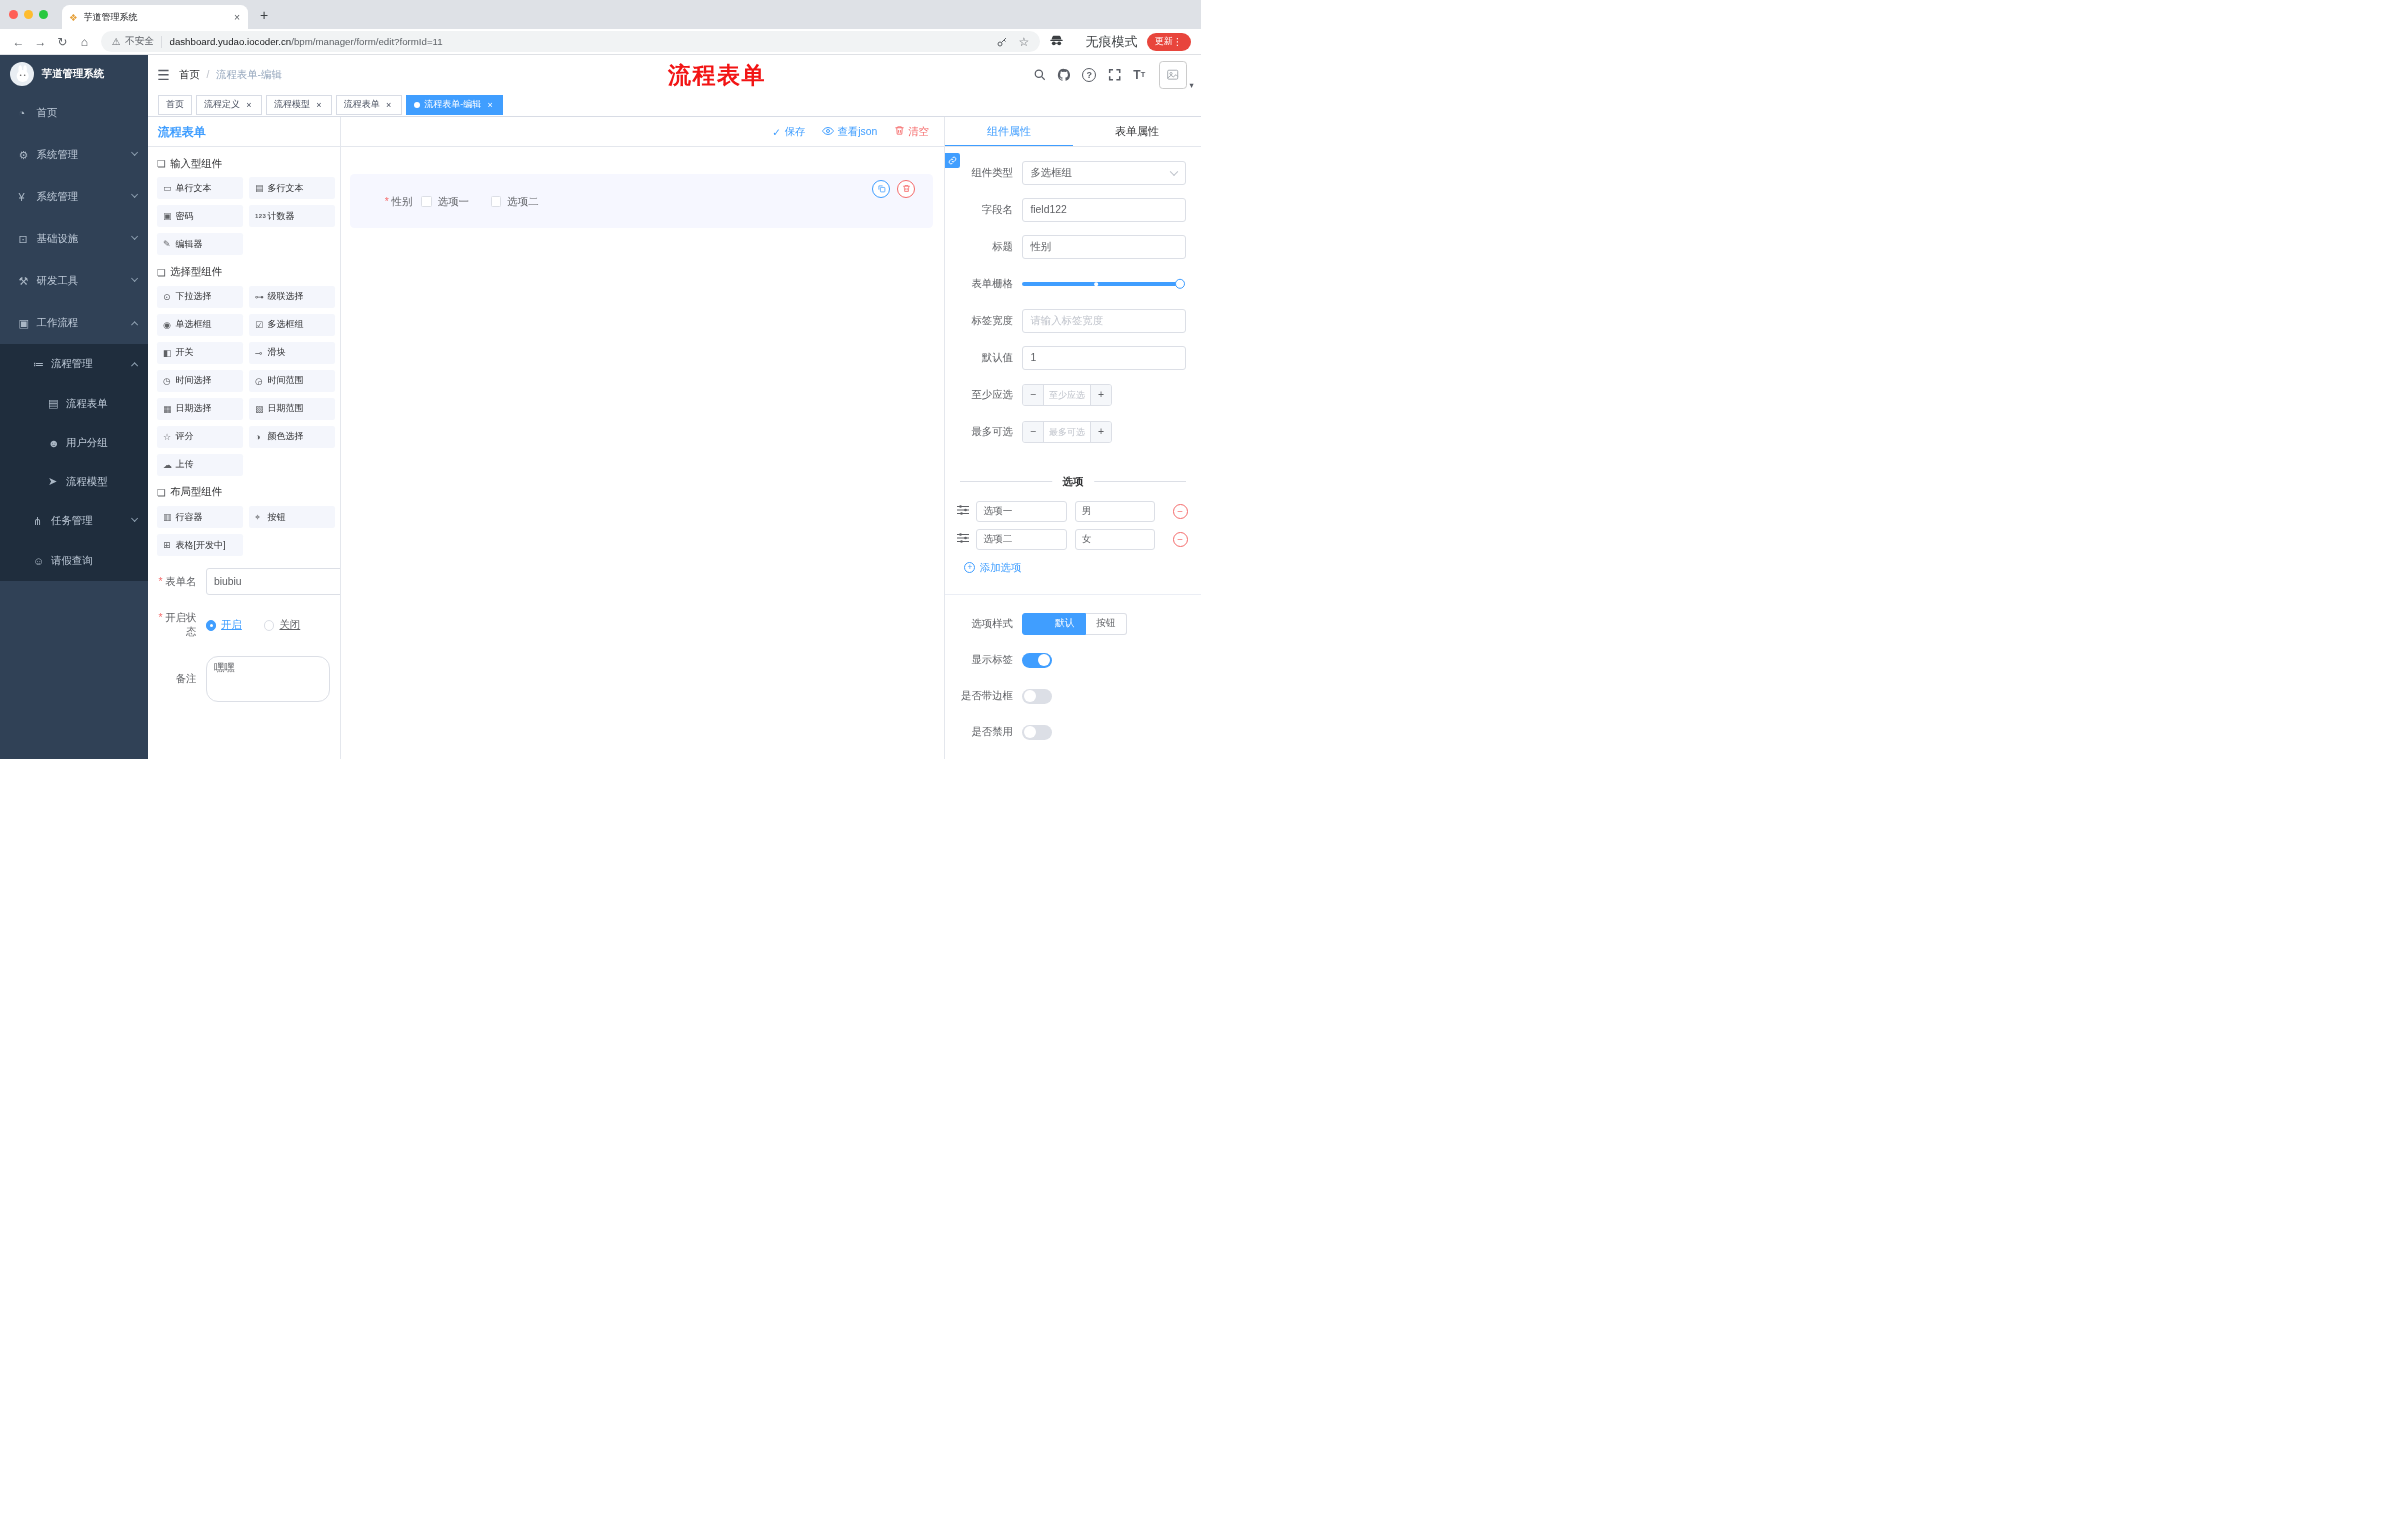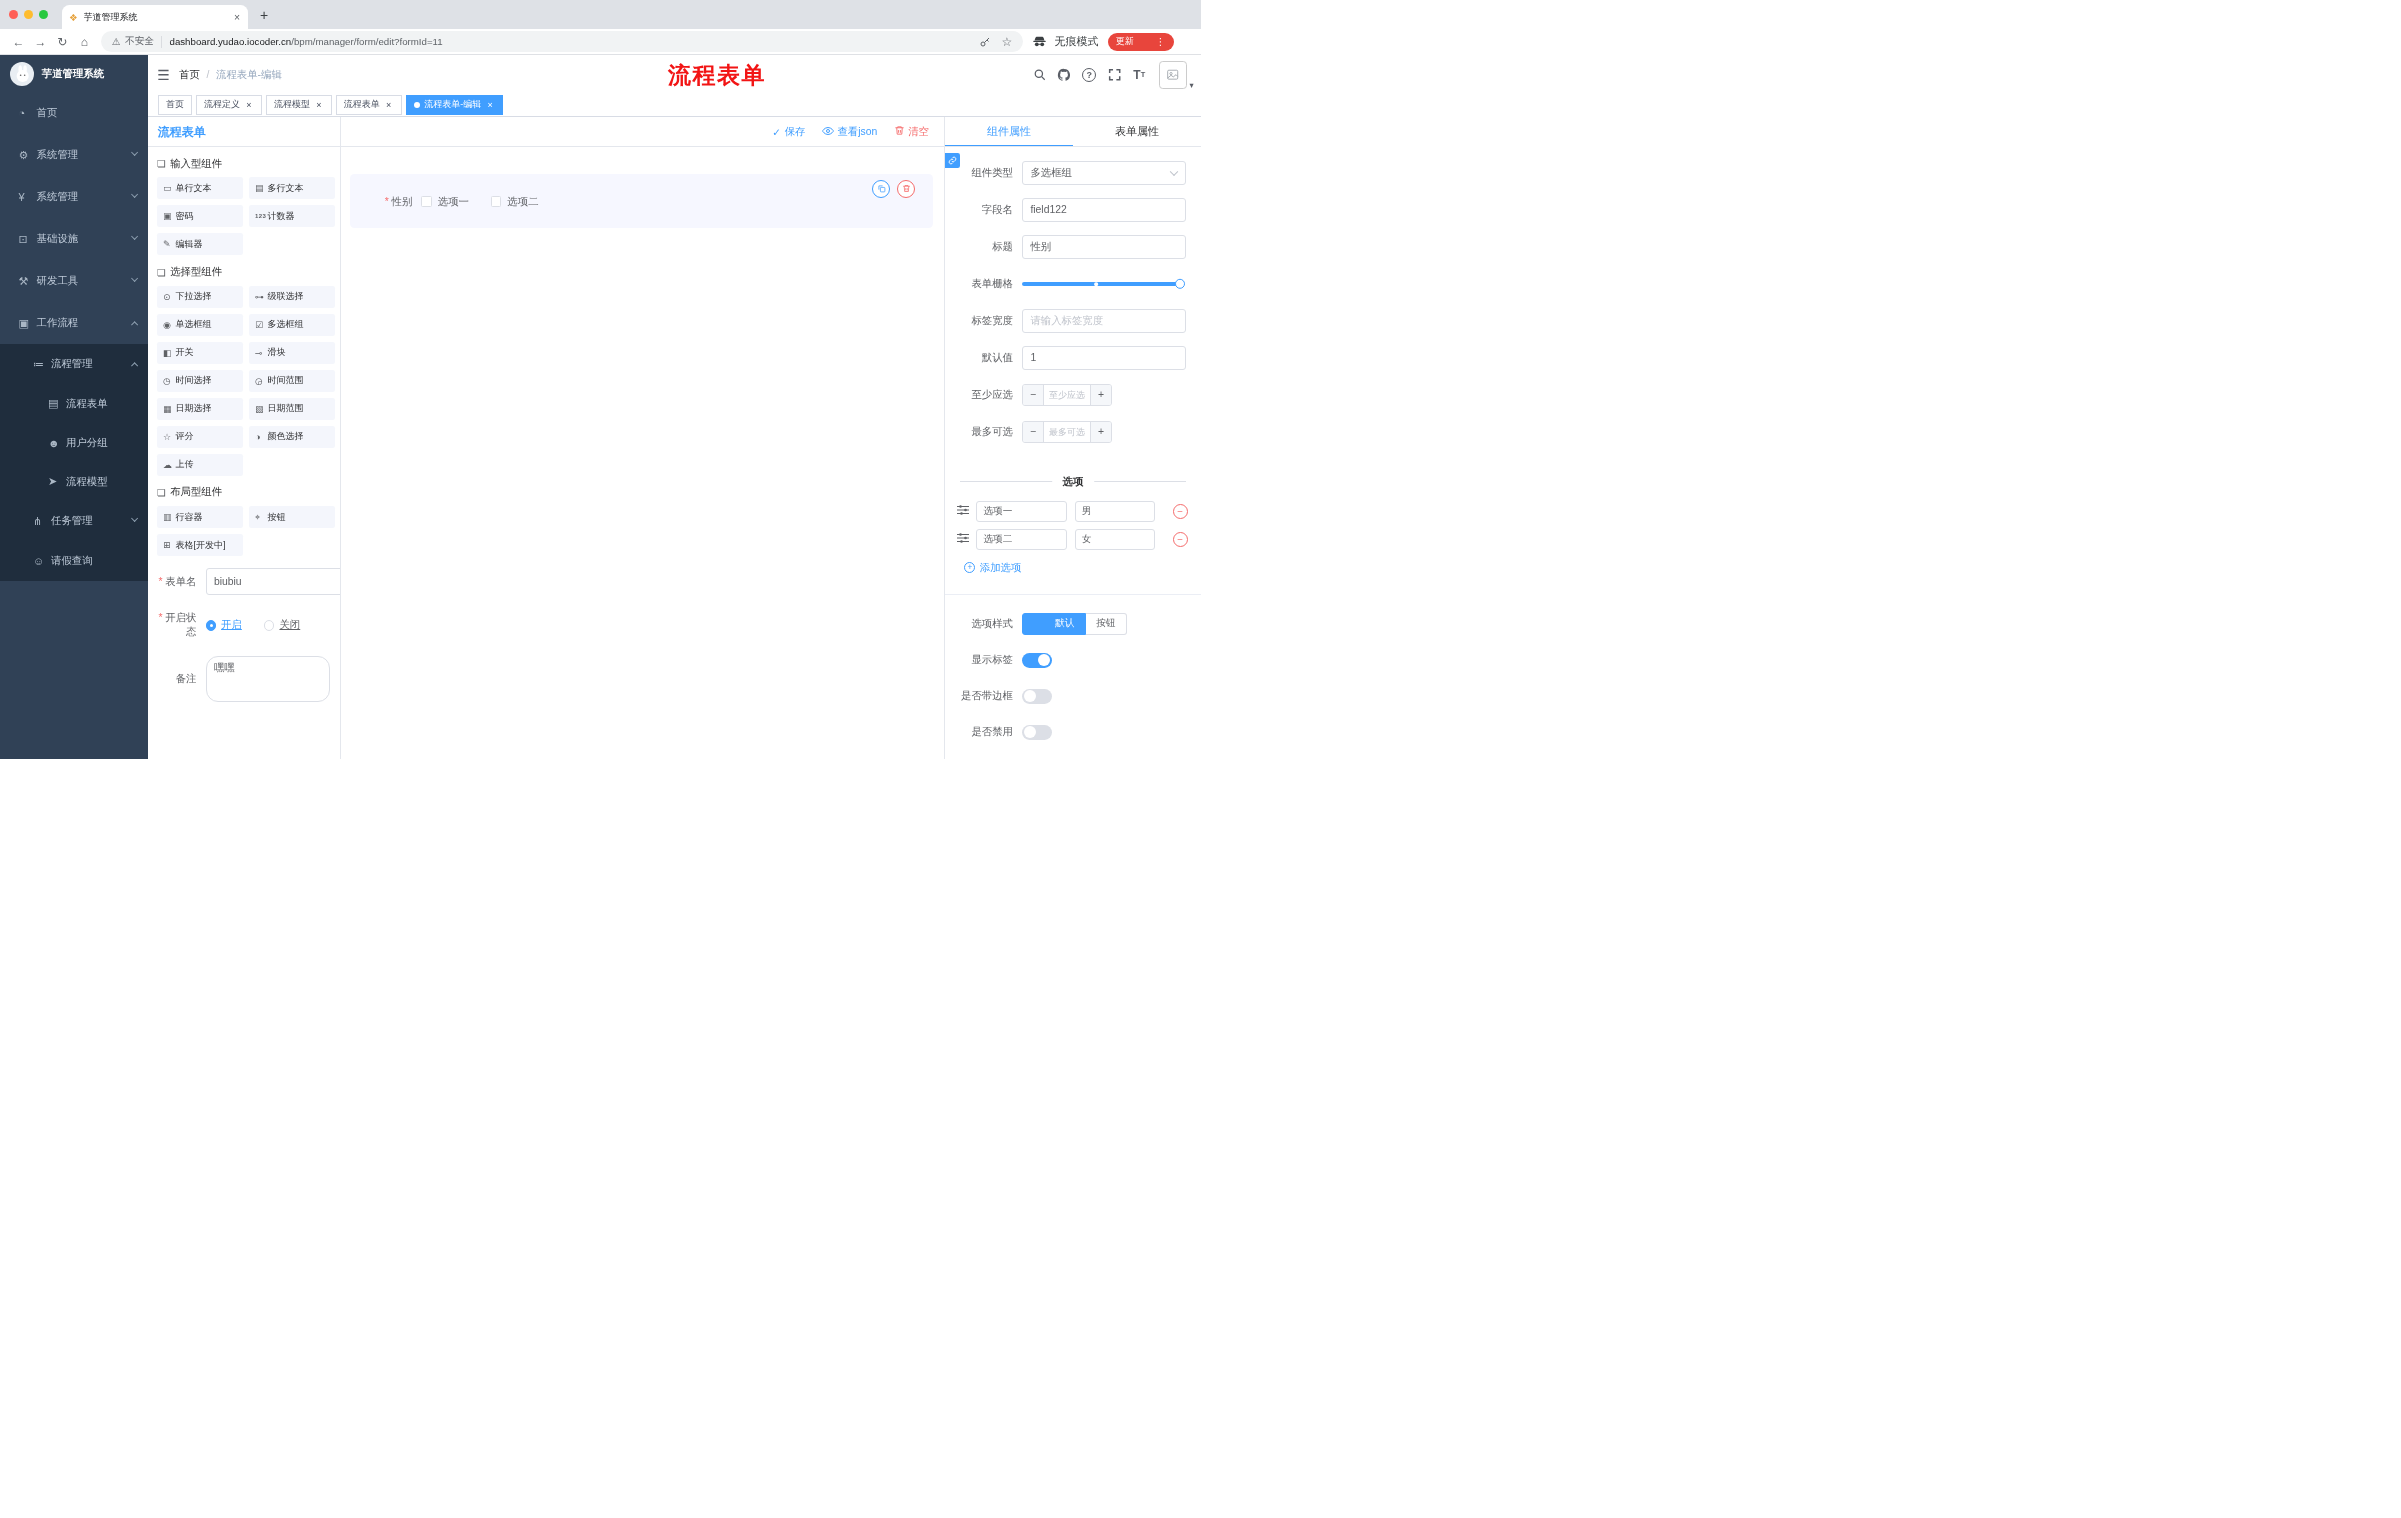--- a/index.html
+++ b/index.html
@@ -18,22 +18,22 @@
   .btab .tx { font-size:10.4px; color:#5f6368; cursor:pointer; }
   .newtab { width:21px; height:21px; display:flex; align-items:center; justify-content:center; font-size:14px; color:#3c4043; margin-left:6px; cursor:pointer; }
   .toolbar { height:26px; background:#fff; border-bottom:0.7px solid #dfe1e5; display:flex; align-items:center; padding:0 7.4px; flex:none; }
   .bic { width:22px; height:22px; border-radius:50%; display:flex; align-items:center; justify-content:center; font-size:12px; color:#5f6368; cursor:pointer; flex:none; }
   .omni { flex:1; height:21px; background:#f1f3f4; border-radius:10.4px; display:flex; align-items:center; padding:0 10.4px; margin:0 6px; font-size:9.7px; color:#5f6368; min-width:0; cursor:text; }
   .omni .host { color:#202124; }
   .omni .vsep { width:0.7px; height:12px; background:#dadce0; margin:0 7.4px; flex:none; }
   .omni .oic { margin-left:10.4px; display:flex; align-items:center; color:#5f6368; cursor:pointer; }
   .omni .spacer { flex:1; }
   .warnic { font-size:9.7px; margin-right:4.5px; }
-  .incog { display:flex; align-items:center; gap:8px; color:#3c4043; font-size:11px; font-weight:500; margin:0 9px 0 3px; flex:none; }
-  .upd { height:18px; border-radius:9px; background:#e8453c; color:#fff; display:flex; align-items:center; gap:22px; padding:0 8.2px; font-size:9px; margin-right:20px; cursor:pointer; flex:none; }
+  .incog { display:flex; align-items:center; gap:22px; color:#3c4043; font-size:13px; font-weight:500; margin:0 9px 0 3px; flex:none; }
+  .upd { height:18px; border-radius:9px; background:#e8453c; color:#fff; display:flex; align-items:center; gap:0; padding:0 8.2px; font-size:9px; margin-right:3px; cursor:pointer; flex:none; }
   .upd .kb { font-size:9.7px; }
 
   
   .app { flex:1; display:flex; min-height:0; }
   .sidebar { width:148px; background:#304156; color:#bfcbd9; flex:none; display:flex; flex-direction:column; }
   .logo { height:37px; display:flex; align-items:center; gap:7.4px; padding:0 10.4px; flex:none; }
   .lav { width:24px; height:24px; border-radius:50%; background:#e9eef3; display:flex; align-items:center; justify-content:center; overflow:hidden; flex:none; }
   .logo .lt { color:#fff; font-weight:bold; font-size:10.4px; white-space:nowrap; }
   .mi { display:flex; align-items:center; cursor:pointer; font-size:10.4px; color:#bfcbd9; }
   .mi .mico { width:18px; font-size:11px; color:#aab7c5; flex:none; }

